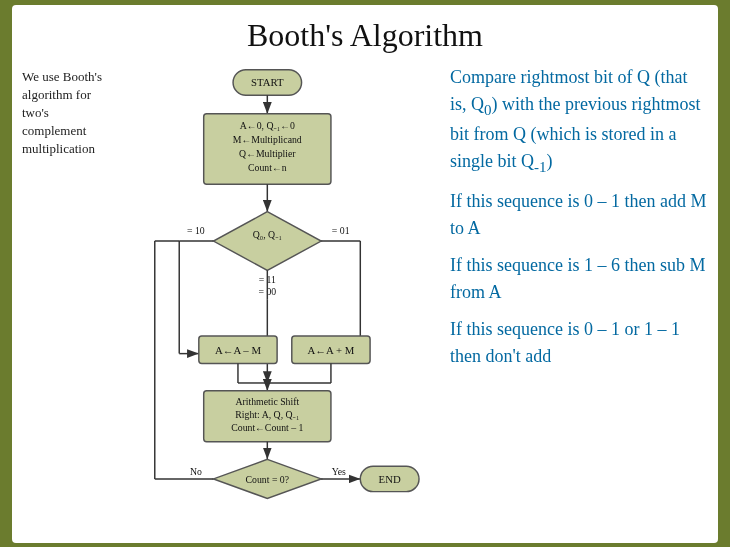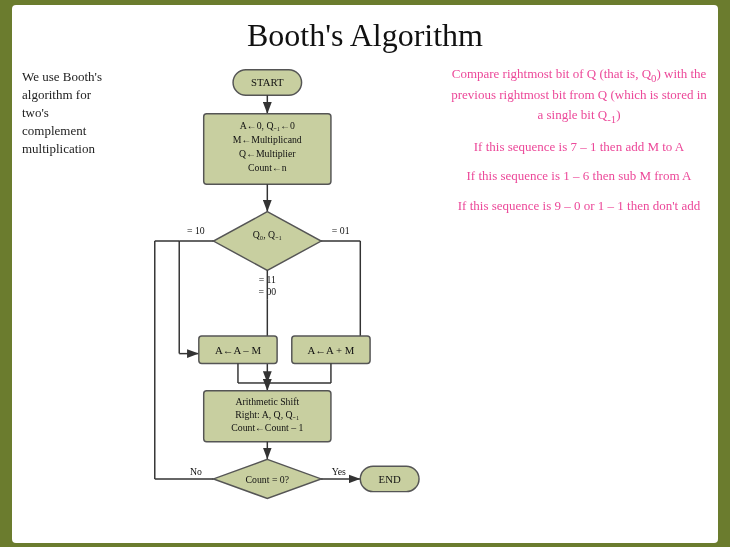--- a/index.html
+++ b/index.html
@@ -39,24 +39,23 @@
       line-height: 1.4;
     }
     .diagram-area {
       width: 320px;
       position: relative;
       flex-shrink: 0;
     }
     .right-text {
       flex: 1;
       padding: 4px 10px 0 8px;
-      font-size: 13px;
-      color: #ec4899;
+      font-size: 18px;
+      color: #0369a1;
       line-height: 1.5;
-      text-align: center;
     }
     .right-text p {
       margin-bottom: 10px;
     }
 
     
     .diagram-svg {
       position: absolute;
       top: 0;
       left: 0;
@@ -186,18 +185,18 @@
         <rect x="240" y="415" width="60" height="26" rx="13" ry="13" class="box"></rect>
         <text x="270" y="432" class="flow-text">END</text>
 
       </svg>
     </div>
 
     <div class="right-text">
       <p>
         Compare rightmost bit of Q (that is, Q<sub>0</sub>) with the previous rightmost bit from Q (which is stored in a single bit Q<sub>-1</sub>)
       </p>
-      <p>If this sequence is 7 – 1 then add M to A</p>
+      <p>If this sequence is 0 – 1 then add M to A</p>
       <p>If this sequence is 1 – 6 then sub M from A</p>
-      <p>If this sequence is 9 – 0 or 1 – 1 then don't add</p>
+      <p>If this sequence is 0 – 1 or 1 – 1 then don't add</p>
     </div>
   </div>
 </div>
 
 </body></html>

